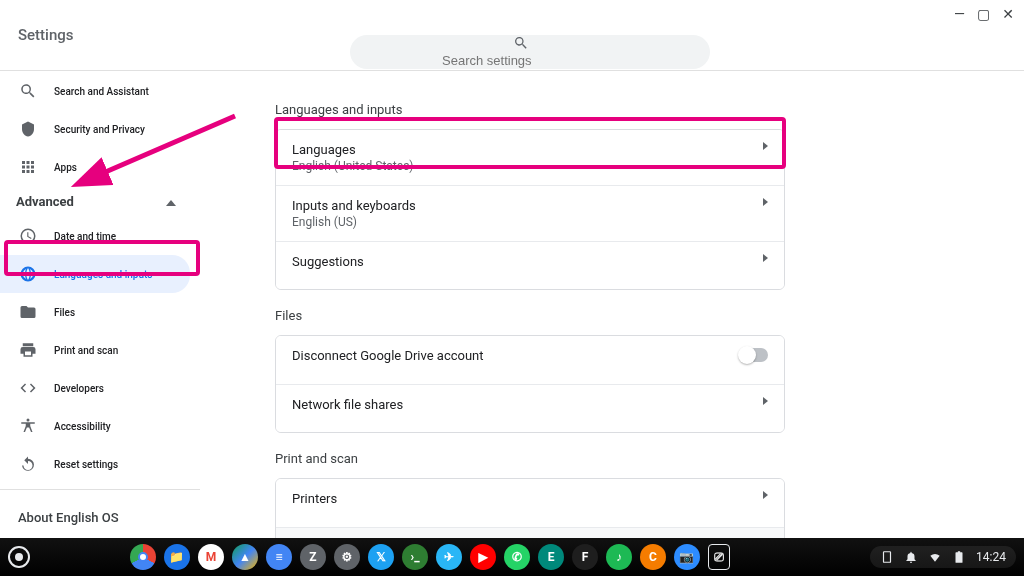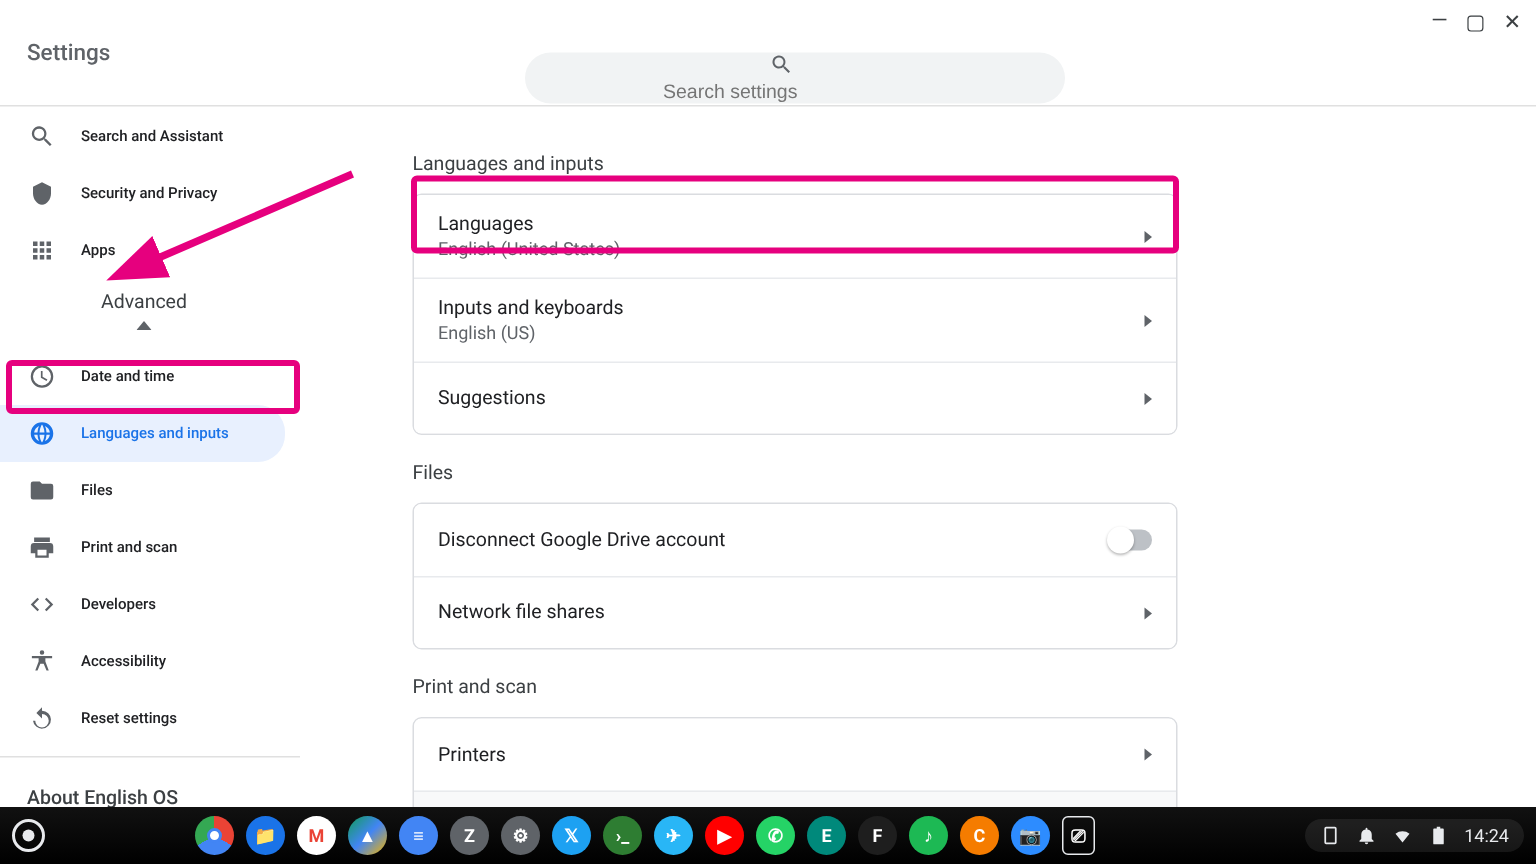--- a/index.html
+++ b/index.html
@@ -88,25 +88,24 @@
     border-radius: 0 18px 18px 0;
     width: 190px;
   }
   .side-item.active svg { fill: #1a73e8; }
   .side-heading {
     display: flex;
     align-items: center;
     justify-content: space-between;
     padding: 8px 24px 8px 16px;
     font-size: 13px;
-    font-weight: 400;
+    font-weight: 700;
     color: #3c4043;
     cursor: pointer;
     width: 200px;
-    flex-direction: column;
   }
   .side-sep {
     height: 1px;
     background: #e0e0e0;
     margin: 6px 0 6px 0;
     width: 200px;
   }
   .about-item {
     padding: 14px 18px;
     font-size: 13px;
@@ -130,21 +129,20 @@
     margin-top: 10px;
   }
   .card {
     border: 1px solid #dadce0;
     border-radius: 6px;
     overflow: hidden;
     margin-bottom: 18px;
   }
   .row {
     display: flex;
-    align-items: center;
     padding: 12px 16px;
     min-height: 48px;
     border-top: 1px solid #e8eaed;
     cursor: pointer;
     position: relative;
     background: #fff;
   }
   .row:first-child { border-top: none; }
   .row .row-main { flex: 1; }
   .row .row-title { font-size: 13px; color: #202124; }

